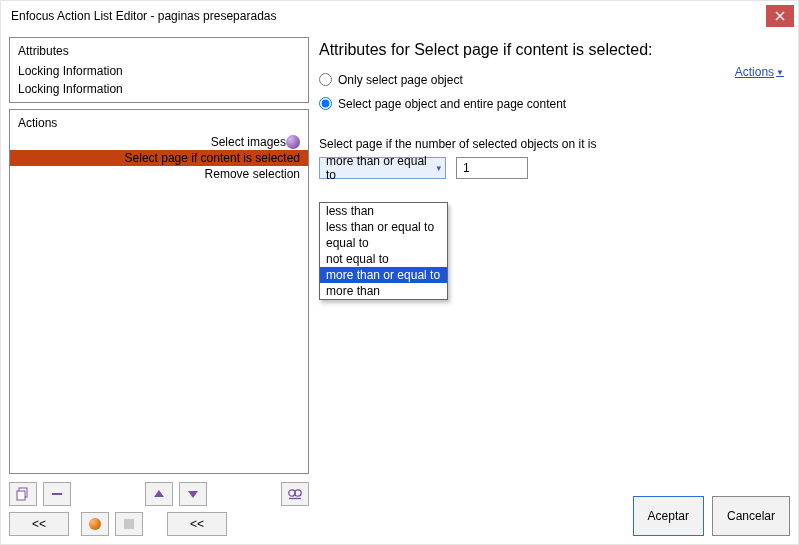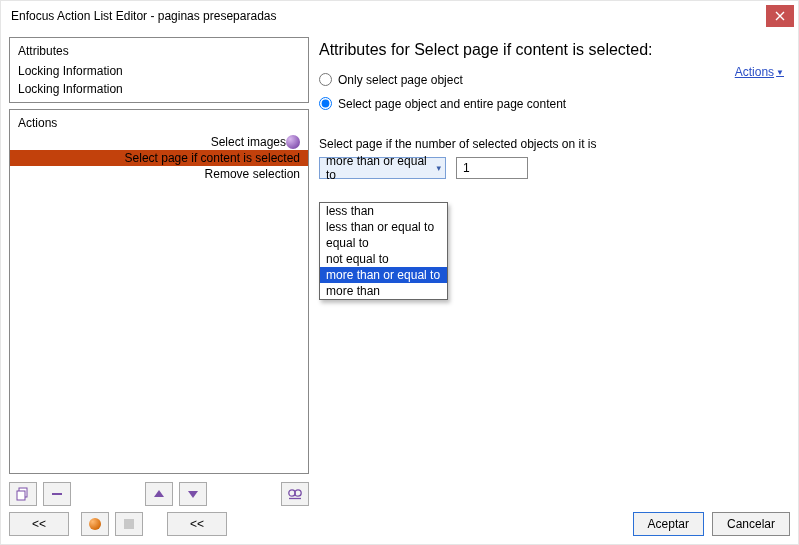--- a/index.html
+++ b/index.html
@@ -32,21 +32,21 @@
 .actions-link .tri { font-size: 8px; }
 .select-label { margin: 20px 0 6px 0; }
 .select-row { display: flex; align-items: center; gap: 10px; }
 .combo { width: 127px; height: 22px; border: 1px solid #7a9fd6; background: #e8f0fb; display: flex; align-items: center; justify-content: space-between; padding: 0 4px 0 6px; cursor: pointer; color: #000; }
 .combo .chev { font-size: 9px; color: #3b5ea8; }
 .num-input { width: 72px; height: 22px; border: 1px solid #888; padding: 0 6px; }
 .dropdown { position: absolute; left: 0; top: 165px; width: 129px; border: 1px solid #666; background: #fff; box-shadow: 2px 3px 4px rgba(0,0,0,0.25); }
 .dd-item { padding: 1px 6px; cursor: pointer; white-space: nowrap; }
 .dd-item.sel { background: #1a56d6; color: #fff; }
 .footer { display: flex; justify-content: flex-end; gap: 8px; margin-top: auto; padding-top: 10px; }
-.btn { height: 24px; padding: 0 14px; border: 1px solid #888; background: #f2f2f2; cursor: pointer; }
+.btn { height: 40px; padding: 0 14px; border: 1px solid #888; background: #f2f2f2; cursor: pointer; }
 .btn.primary { border: 1px solid #2a6fd6; }
 </style>
 </head>
 <body>
 
 <div class="window">
   <div class="titlebar">
     <div class="titlebar-title">Enfocus Action List Editor - paginas preseparadas</div>
     <div class="titlebar-close">
       <svg width="10" height="10" viewBox="0 0 10 10">

